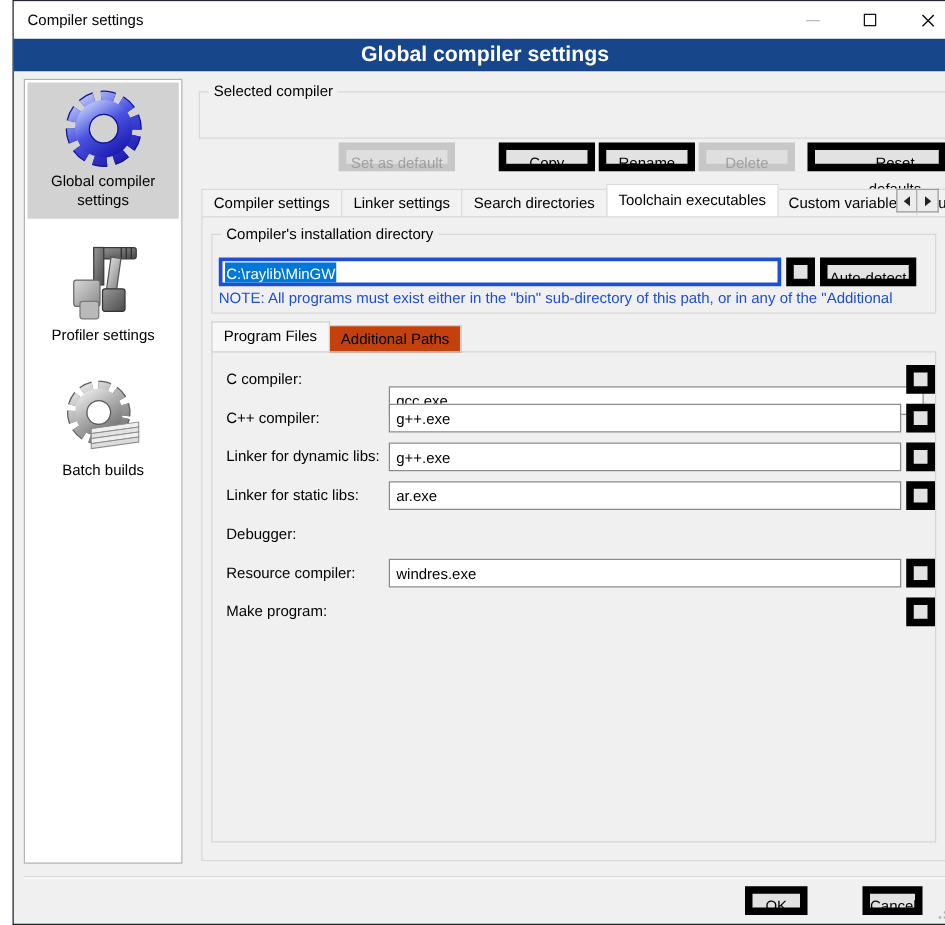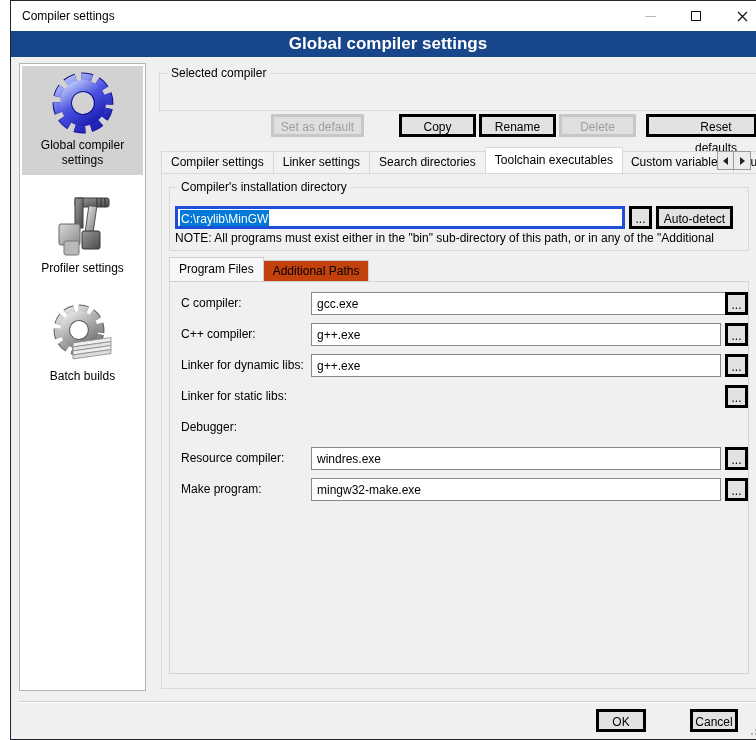--- a/index.html
+++ b/index.html
@@ -34,33 +34,33 @@
   .groupbox { position:absolute; border:1px solid #d8d8d8; }
   .group-label { position:absolute; top:-8px; left:7px; background:#f0f0f0; padding:0 4px; font-size:12px; }
 
   
   .combobox { position:absolute; height:23px; background:#fff; border:1px solid #8f8f8f;
               line-height:21px; padding-left:5px; }
   .combobox.gray { background:#e4e4e4; border-color:#767676; }
   .chev { position:absolute; right:7px; top:8px; width:8px; height:8px; }
   .chev svg { display:block; }
 
-  .btn { position:absolute; height:23px; background:#e2e2e2; border:3px solid #000000;
+  .btn { position:absolute; height:23px; background:#e2e2e2; border:6px solid #000000;
          text-align:center; line-height:21px; font-size:12px; }
   .btn.disabled { background:#dfdfdf; border-color:#c7c7c7; color:#9f9f9f; }
   .btn.small { width:23px; }
 
   input.field { position:absolute; height:23px; border:1px solid #8a8a8a; background:#fff;
                 font-family:"Liberation Sans", sans-serif; font-size:12px; padding-left:5px; }
 
   .pathinput { position:absolute; height:23px; background:#fff; border:3px solid #1d4ed8;
                line-height:21px; padding-left:2px; overflow:hidden; white-space:nowrap; }
   .pathinput .sel { background:#0078d7; color:#fff; padding:2px 1px; }
 
-  .note { position:absolute; color:#000000; font-size:12px; white-space:nowrap; overflow:hidden; }
+  .note { position:absolute; color:#1d4ed8; font-size:12px; white-space:nowrap; overflow:hidden; }
 
   
   .tabstrip { position:absolute; left:150px; top:146px; height:27px; display:flex; align-items:flex-end; }
   .tab { height:23px; line-height:21px; padding:0 9px; background:#f2f2f2;
          border:1px solid #d9d9d9; border-left:none; white-space:nowrap; }
   .tab:first-child { border-left:1px solid #d9d9d9; }
   .tab.active { height:27px; line-height:25px; background:#fff; border-left:1px solid #d9d9d9;
                 position:relative; z-index:3; margin:0 -1px; }
   .tab.clipped { width:42px; overflow:hidden; padding-right:0; }
   .tab-arrows { position:absolute; left:706px; top:150px; display:flex; }
@@ -227,42 +227,42 @@
   <div class="btn z2" style="left:645px; top:205px; width:77px;">Auto-detect</div>
   <div class="note z2" style="left:164px; top:230px; width:572px;">NOTE: All programs must exist either in the "bin" sub-directory of this path, or in any of the "Additional</div>
 
   <div class="subtabstrip">
     <div class="subtab active">Program Files</div>
     <div class="subtab">Additional Paths</div>
   </div>
   <div class="subpage"></div>
 
   <span class="row-label z2" style="top:291px;">C compiler:</span>
-  <input class="field z2" style="left: 300px; top: 291px; width: 428px;" readonly="" value="gcc.exe">
+  <input class="field z2" style="left: 300px; top: 308px; width: 428px;" readonly="" value="gcc.exe">
   <div class="btn small z2" style="left:714px; top:291px;">...</div>
 
   <span class="row-label z2" style="top:322px;">C++ compiler:</span>
   <input class="field z2" style="left: 300px; top: 322px; width: 410px;" readonly="" value="g++.exe">
   <div class="btn small z2" style="left:714px; top:322px;">...</div>
 
   <span class="row-label z2" style="top:353px;">Linker for dynamic libs:</span>
   <input class="field z2" style="left: 300px; top: 353px; width: 410px;" readonly="" value="g++.exe">
   <div class="btn small z2" style="left:714px; top:353px;">...</div>
 
   <span class="row-label z2" style="top:384px;">Linker for static libs:</span>
+  <input class="field z2" style="left: 300px; top: 384px; width: 410px;" readonly="" value="ar.exe">
   <div class="btn small z2" style="left:714px; top:384px;">...</div>
 
   <span class="row-label z2" style="top:415px;">Debugger:</span>
 
   <span class="row-label z2" style="top:446px;">Resource compiler:</span>
   <input class="field z2" style="left: 300px; top: 446px; width: 410px;" readonly="" value="windres.exe">
   <div class="btn small z2" style="left:714px; top:446px;">...</div>
 
   <span class="row-label z2" style="top:477px;">Make program:</span>
-  <input class="field z2" style="left: 300px; top: 477px; width: 410px;" readonly="" value="mingw32-make.exe">
   <div class="btn small z2" style="left:714px; top:477px;">...</div>
 
   <div class="footer-sep"></div>
   <div class="btn" style="left:585px; top:708px; width:50px;">OK</div>
   <div class="btn" style="left:679px; top:708px; width:48px;">Cancel</div>
   <div class="grip">
     <i style="right:0; bottom:0;"></i>
       <i style="right:4px; bottom:0;"></i>
       <i style="right:8px; bottom:0;"></i>
     <i style="right:0; bottom:4px;"></i>

